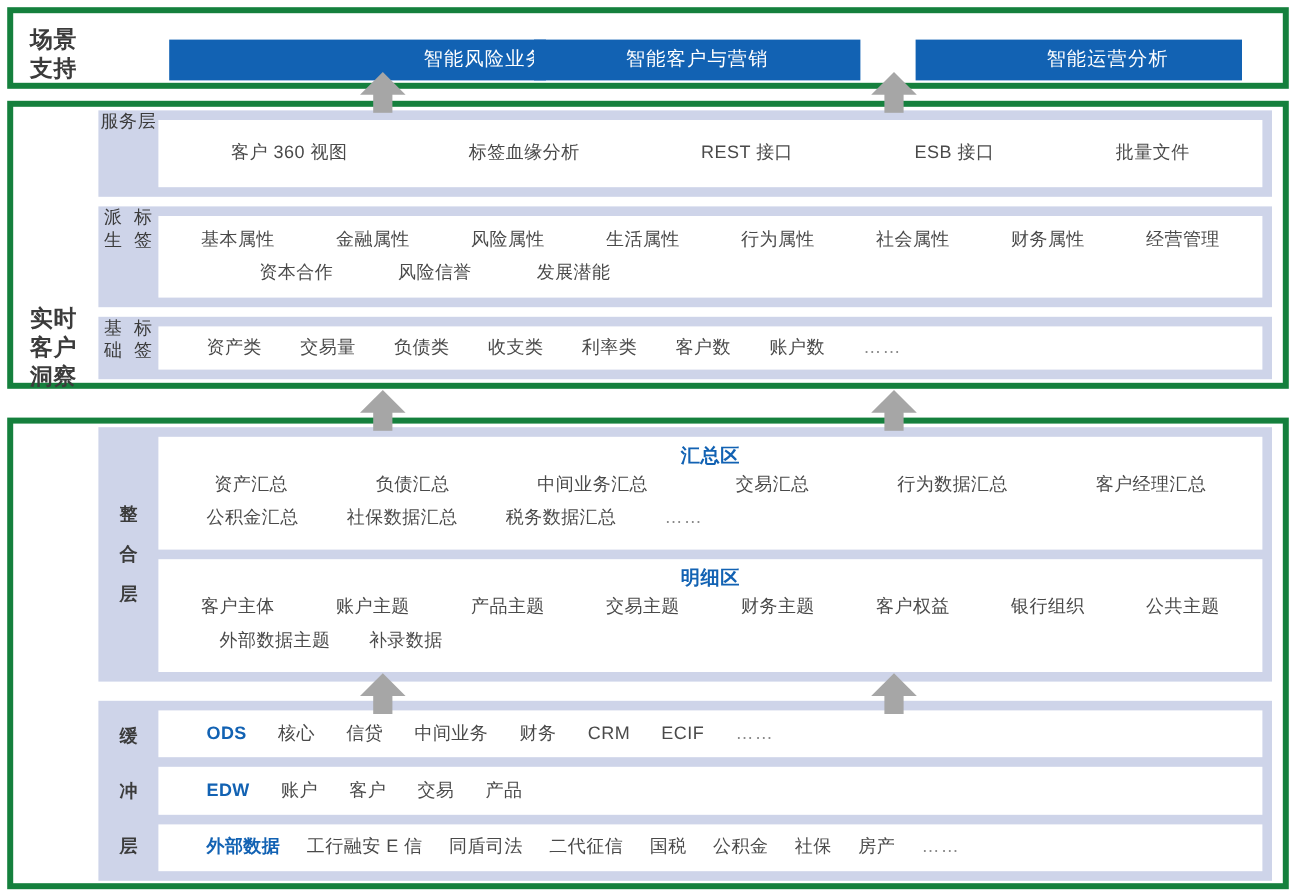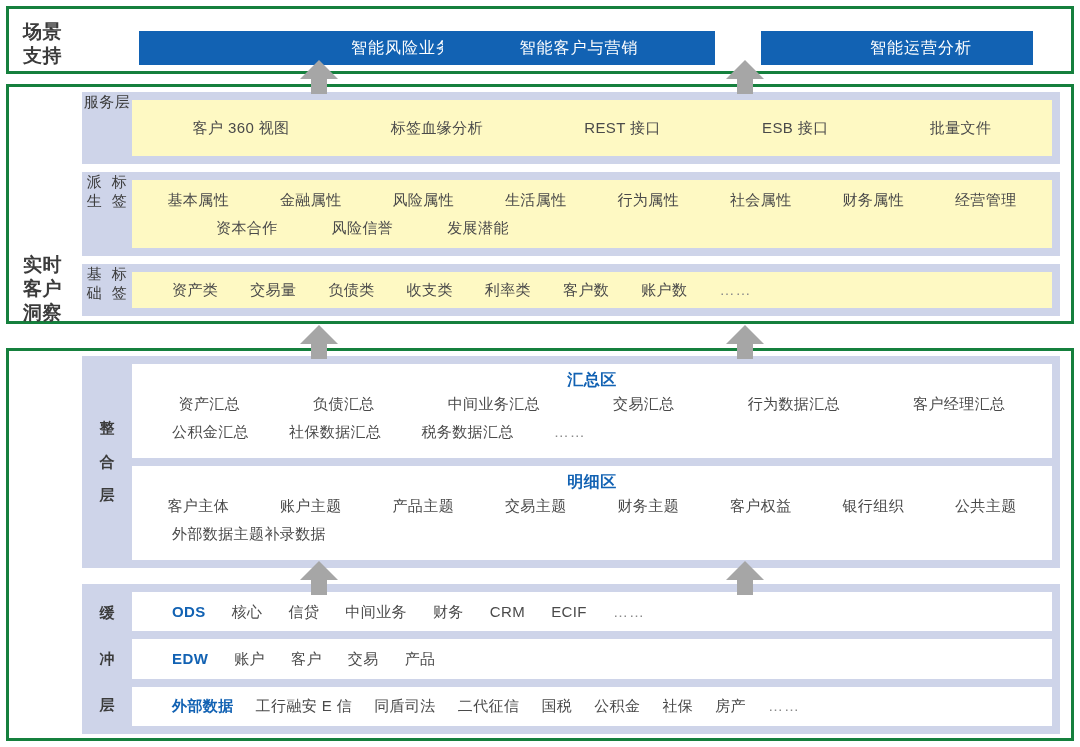--- a/index.html
+++ b/index.html
@@ -19,21 +19,21 @@
   .canvas {
     position: relative;
     width: 1080px;
     height: 747px;
   }
 
   
   .panel {
     position: absolute;
     background: #ffffff;
-    border: 3px solid #15803d;
+    border: 5px solid #15803d;
     box-sizing: border-box;
   }
   #panel-scene   { left: 6px;  top: 6px;   width: 1068px; height: 68px;  }
   #panel-insight { left: 6px;  top: 84px;  width: 1068px; height: 240px; }
   #panel-mart    { left: 6px;  top: 348px; width: 1068px; height: 393px; }
 
   
   .panel-title {
     position: absolute;
     left: 14px;
@@ -80,21 +80,21 @@
     justify-content: center;
     font-size: 15px;
     font-weight: normal;
     color: #3b3b3b;
     line-height: 19px;
     text-align: center;
     letter-spacing: 0.5px;
   }
   .layer-card {
     flex: 1 1 auto;
-    background: #fef9c3;
+    background: #ffffff;
     margin: 8px 8px 8px 0;
     box-sizing: border-box;
     position: relative;
     display: flex;
     flex-direction: column;
     justify-content: center;
   }
 
   .tag-row {
     display: flex;
@@ -331,21 +331,21 @@
         <div class="tag-row" style="justify-content: space-around;">
             <span class="tag">客户主体</span>
             <span class="tag">账户主题</span>
             <span class="tag">产品主题</span>
             <span class="tag">交易主题</span>
             <span class="tag">财务主题</span>
             <span class="tag">客户权益</span>
             <span class="tag">银行组织</span>
             <span class="tag">公共主题</span>
           </div>
-        <div class="tag-row" style="justify-content: flex-start; padding-left: 40px;">
+        <div class="tag-row" style="justify-content: flex-start; gap: 32px; padding-left: 51px;">
             <span class="tag">外部数据主题</span>
             <span class="tag">补录数据</span>
           </div>
       </div>
     </div>
   </div>
 
   <div class="layer" id="layer-buffer">
     <div id="buffer-label">
         <div>缓</div>

